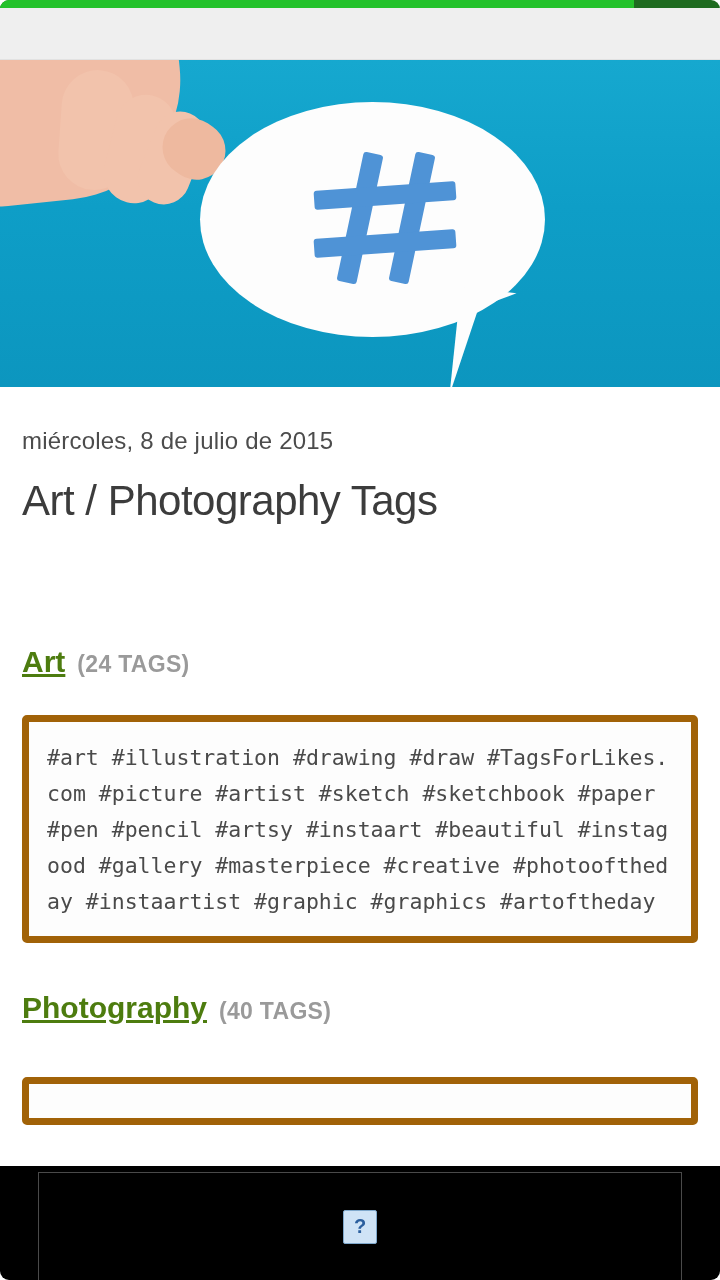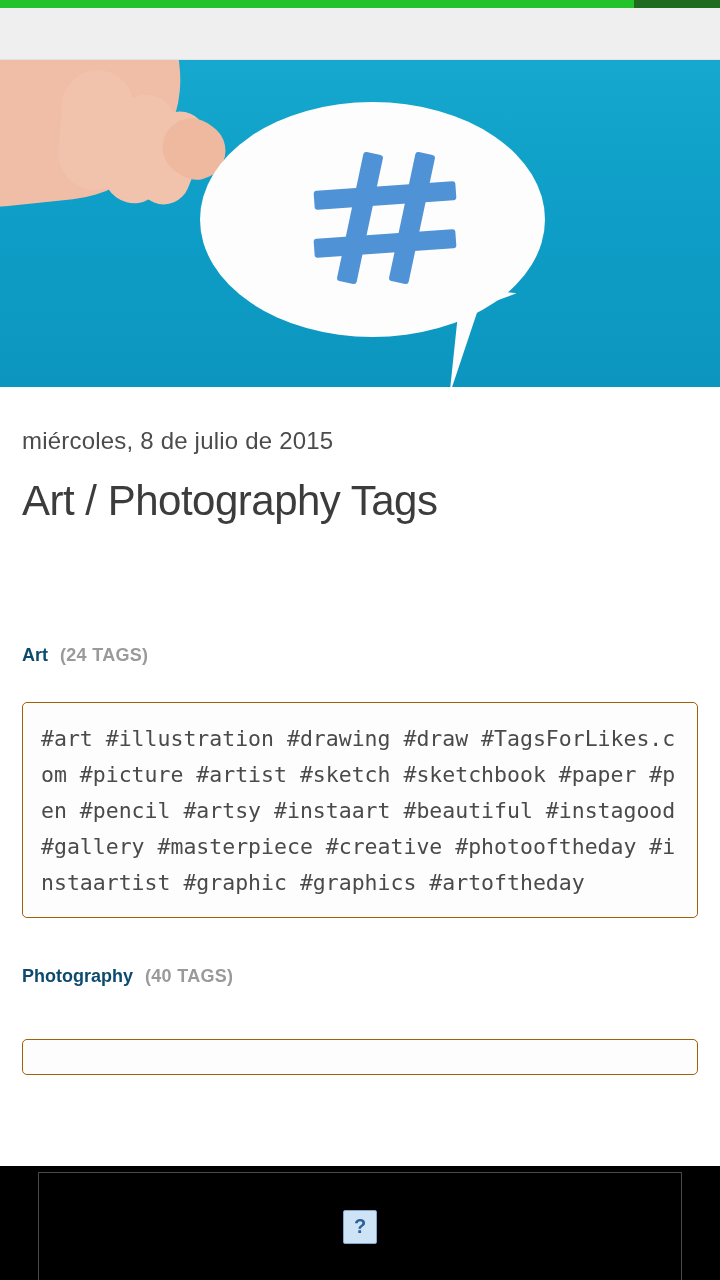--- a/index.html
+++ b/index.html
@@ -9,20 +9,21 @@
     background: #ffffff;
     font-family: "Liberation Sans", sans-serif;
     overflow: hidden;
   }
   .page {
     position: relative;
     width: 720px;
     height: 1280px;
     background: #ffffff;
     overflow: hidden;
+    border-radius: 9px;
   }
 
   
   .progress-strip {
     position: relative;
     width: 720px;
     height: 8px;
     background: #1f6b20;
   }
   .progress-strip .fill {
@@ -133,46 +134,47 @@
     letter-spacing: -0.5px;
     margin-bottom: 120px;
   }
   .section-head {
     display: flex;
     align-items: baseline;
     gap: 12px;
     margin-bottom: 36px;
   }
   .section-name {
-    font-size: 18px;
+    font-size: 30px;
     font-weight: bold;
-    color: #0c4a6e;
+    color: #4d7c0f;
+    text-decoration: underline;
   }
   .section-count {
-    font-size: 18px;
+    font-size: 23px;
     font-weight: bold;
     color: #9a9a9a;
     letter-spacing: 0.3px;
   }
   .code-box {
-    border: 1px solid #a16207;
+    border: 7px solid #a16207;
     border-radius: 5px;
     background: #fdfdfd;
     padding: 18px 18px 16px 18px;
     margin-bottom: 48px;
   }
   .code-box pre {
     font-family: "DejaVu Sans Mono", "Liberation Mono", monospace;
     font-size: 21.5px;
     line-height: 36px;
     color: #4a4a4a;
     white-space: pre-wrap;
     word-break: break-all;
   }
-  .section-head.second { margin-bottom: 52px; }
+  .section-head.second { margin-bottom: 52px; align-items: flex-end; }
 
   
   .ad-overlay {
     position: absolute;
     left: 0;
     bottom: 0;
     width: 720px;
     height: 114px;
     background: #000000;
   }

